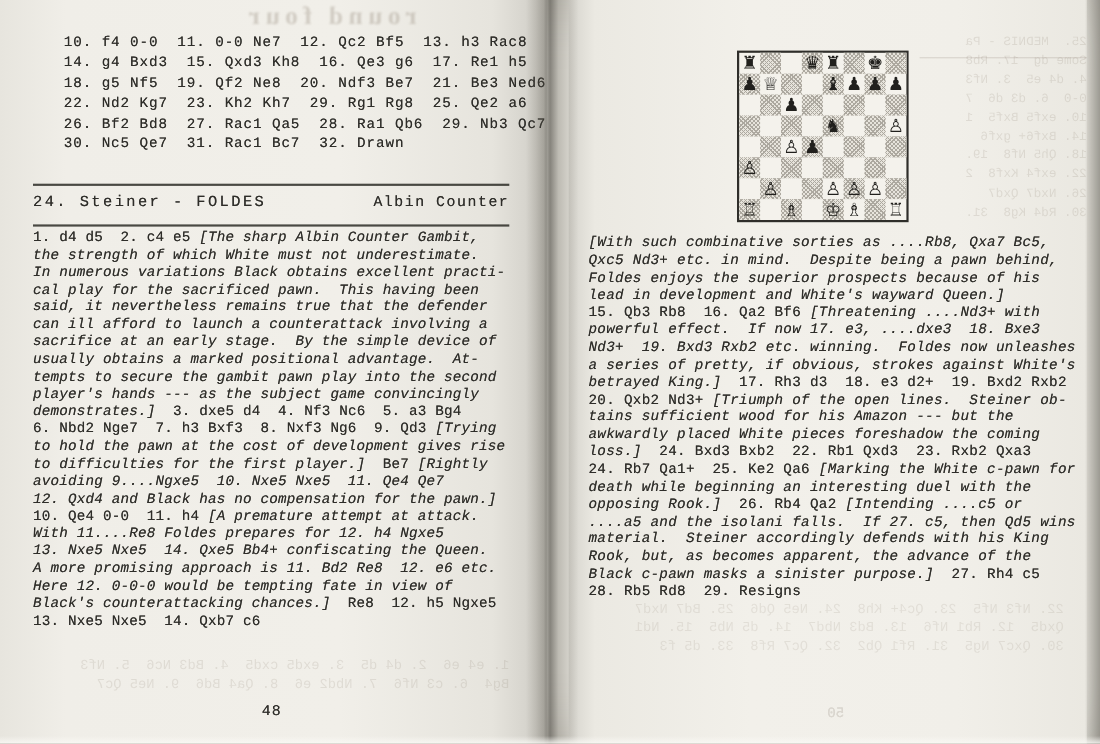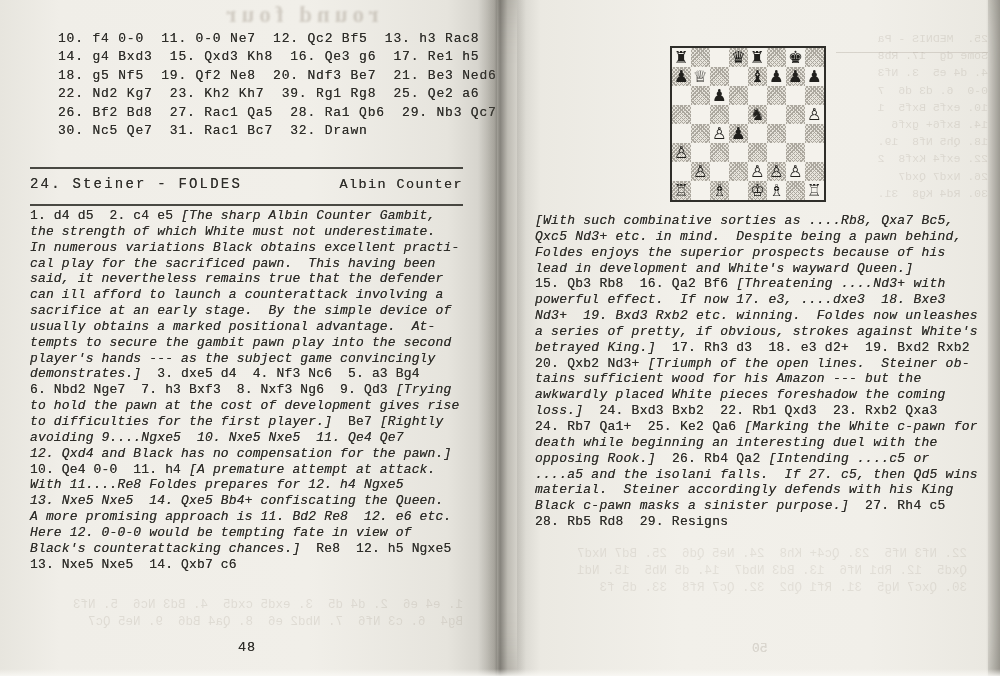--- a/index.html
+++ b/index.html
@@ -62,21 +62,21 @@
 
 <div class="scan">
 
   <div class="page page-left">
     <div class="bleed bleed-roundfour">round four</div>
 
     <div class="txt moves-top">
         <div class="line"><span class="m">10. f4 0-0  11. 0-0 Ne7  12. Qc2 Bf5  13. h3 Rac8</span></div>
         <div class="line"><span class="m">14. g4 Bxd3  15. Qxd3 Kh8  16. Qe3 g6  17. Re1 h5</span></div>
         <div class="line"><span class="m">18. g5 Nf5  19. Qf2 Ne8  20. Ndf3 Be7  21. Be3 Ned6</span></div>
-        <div class="line"><span class="m">22. Nd2 Kg7  23. Kh2 Kh7  39. Rg1 Rg8  25. Qe2 a6</span></div>
+        <div class="line"><span class="m">22. Nd2 Kg7  23. Kh2 Kh7  29. Rg1 Rg8  25. Qe2 a6</span></div>
         <div class="line"><span class="m">26. Bf2 Bd8  27. Rac1 Qa5  28. Ra1 Qb6  29. Nb3 Qc7</span></div>
         <div class="line"><span class="m">30. Nc5 Qe7  31. Rac1 Bc7  32. Drawn</span></div>
       </div>
 
     <div class="rule rule-top"></div>
     <div class="txt game-header-left">24.  Steiner - FOLDES</div>
     <div class="txt game-header-right">Albin Counter</div>
     <div class="rule rule-bottom"></div>
 
     <div class="txt left-body">
@@ -194,20 +194,21 @@
       <div class="line"><span class="c">betrayed King.]</span><span class="m">  17. Rh3 d3  18. e3 d2+  19. Bxd2 Rxb2</span></div>
       <div class="line"><span class="m">20. Qxb2 Nd3+ </span><span class="c">[Triumph of the open lines.  Steiner ob-</span></div>
       <div class="line"><span class="c">tains sufficient wood for his Amazon --- but the</span></div>
       <div class="line"><span class="c">awkwardly placed White pieces foreshadow the coming</span></div>
       <div class="line"><span class="c">loss.]</span><span class="m">  24. Bxd3 Bxb2  22. Rb1 Qxd3  23. Rxb2 Qxa3</span></div>
       <div class="line"><span class="m">24. Rb7 Qa1+  25. Ke2 Qa6 </span><span class="c">[Marking the White c-pawn for</span></div>
       <div class="line"><span class="c">death while beginning an interesting duel with the</span></div>
       <div class="line"><span class="c">opposing Rook.]</span><span class="m">  26. Rb4 Qa2 </span><span class="c">[Intending ....c5 or</span></div>
       <div class="line"><span class="c">....a5 and the isolani falls.  If 27. c5, then Qd5 wins</span></div>
       <div class="line"><span class="c">material.  Steiner accordingly defends with his King</span></div>
+      <div class="line"><span class="c">Rook, but, as becomes apparent, the advance of the</span></div>
       <div class="line"><span class="c">Black c-pawn masks a sinister purpose.]</span><span class="m">  27. Rh4 c5</span></div>
       <div class="line"><span class="m">28. Rb5 Rd8  29. Resigns</span></div>
     </div>
 
   <div class="bleed bleed-right-margin">
       <div class="line">25.  MEDNIS - Pa</div>
       <div class="line">Some dg  17. Rb8</div>
       <div class="line">4. d4 e5  3. Nf3</div>
       <div class="line">0-0  6. d3 d6  7</div>
       <div class="line">10. exf5 Bxf5  1</div>

